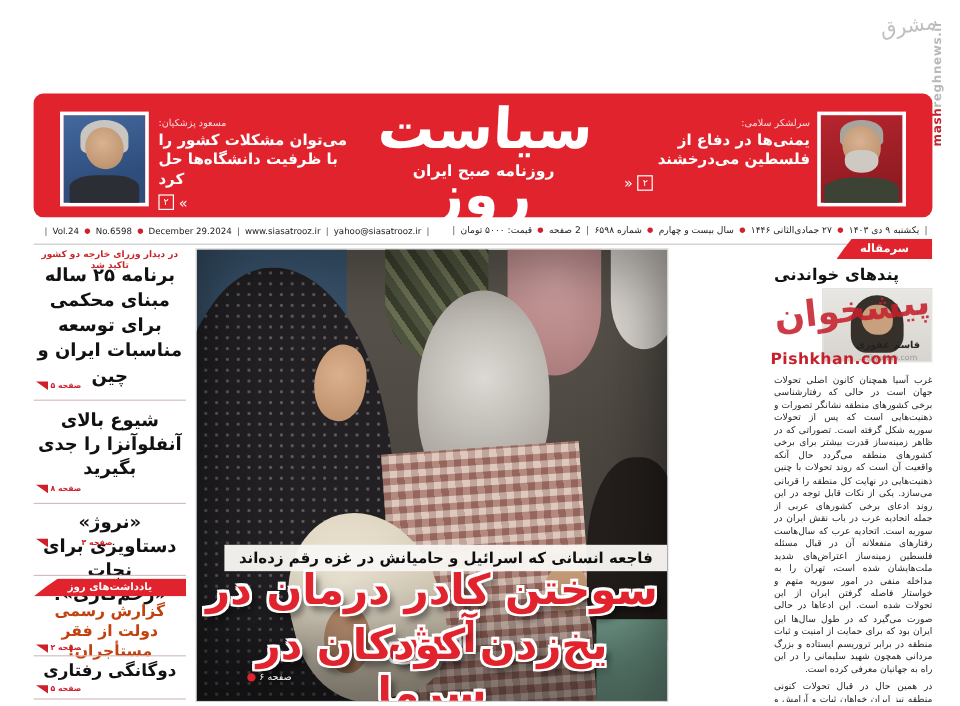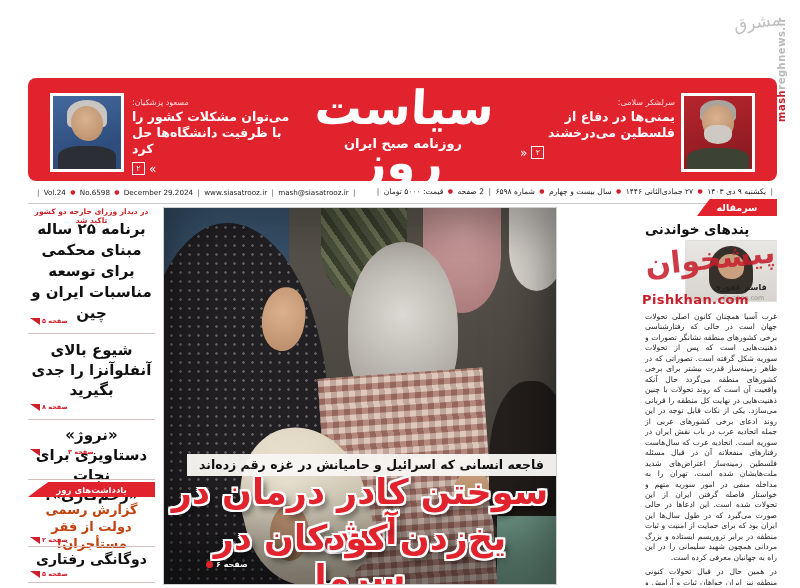--- a/index.html
+++ b/index.html
@@ -85,21 +85,21 @@
   .ph-shade { inset:0; box-shadow:inset 0 -60px 70px rgba(0,0,0,.45), inset 0 25px 40px rgba(0,0,0,.25); }
 
   .kickstrip { position:absolute; right:0; top:246px; background:rgba(248,246,243,.96); color:#101010;
                font-size:12.5px; font-weight:bold; padding:3px 12px 4px; direction:rtl; }
   .bigline { position:absolute; width:100%; text-align:center; direction:rtl; color:#e0232d; font-weight:bold;
              font-size:35px; letter-spacing:0;
              text-shadow:-2px -2px 0 #fff,2px -2px 0 #fff,-2px 2px 0 #fff,2px 2px 0 #fff,0 -2px 0 #fff,0 2px 0 #fff,-2px 0 0 #fff,2px 0 0 #fff,4px 5px 6px rgba(0,0,0,.55); }
   .bigline.l1 { top:264px; }
   .bigline.l2 { top:310px; }
   .mainmark { position:absolute; left:42px; top:352px; display:flex; align-items:center; gap:3px; direction:rtl; }
-  .mainmark .txt { color:#fff; font-size:8px; font-weight:bold; text-shadow:0 0 3px rgba(0,0,0,.8); }
+  .mainmark .txt { color:#fff; font-size:8px; font-weight:normal; text-shadow:0 0 3px rgba(0,0,0,.8); }
   .reddot { width:7px; height:7px; border-radius:50%; background:#e0232d; }
 
   
   .ed-title { left:645px; top:221px; width:133px; text-align:left; font-size:13.5px; font-weight:bold; color:#111; direction:rtl; }
   .ed-photo { left:685px; top:240px; width:92px; height:62px; background:linear-gradient(#e9e7e3,#d7d4cf); border:1px solid #e2e0dc; overflow:hidden; }
   .ed-hair { position:absolute; left:26%; top:8%; width:48%; height:80%; background:#35302a; border-radius:50% 50% 30% 30%; }
   .ed-face { position:absolute; left:36%; top:22%; width:28%; height:42%; background:#c9a07e; border-radius:50% 50% 45% 55%; }
   .ed-wm-fa { left:640px; top:241px; width:140px; font-size:30px; font-weight:bold; color:rgba(197,32,44,.88);
               transform:rotate(-6deg); direction:rtl; text-align:center; }
   .ed-wm-en { left:642px; top:292px; font-size:13px; font-weight:bold; color:#c5202c; letter-spacing:.4px; }
@@ -170,21 +170,21 @@
 <div class="abs dl-en">
   <span class="pipe">|</span>
   <span>Vol.24</span>
   <span class="dot">●</span>
   <span>No.6598</span>
   <span class="dot">●</span>
   <span>December 29.2024</span>
   <span class="pipe">|</span>
   <span>www.siasatrooz.ir</span>
   <span class="pipe">|</span>
-  <span>mash@siasatrooz.ir</span>
+  <span>yahoo@siasatrooz.ir</span>
   <span class="pipe">|</span>
 </div>
 <div class="abs rule-top"></div>
 
 <div class="abs lc lc-kick" style="top:207px;">در دیدار وزرای خارجه دو کشور تاکید شد</div>
 <div class="abs lc lc-t0" style="top:219px;">برنامه ۲۵ ساله مبنای محکمی برای توسعه مناسبات ایران و چین</div>
 <div class="pmark" style="top:317px;">
     <span class="txt">صفحه ۵</span>
     <span class="flag"></span>
   </div>

